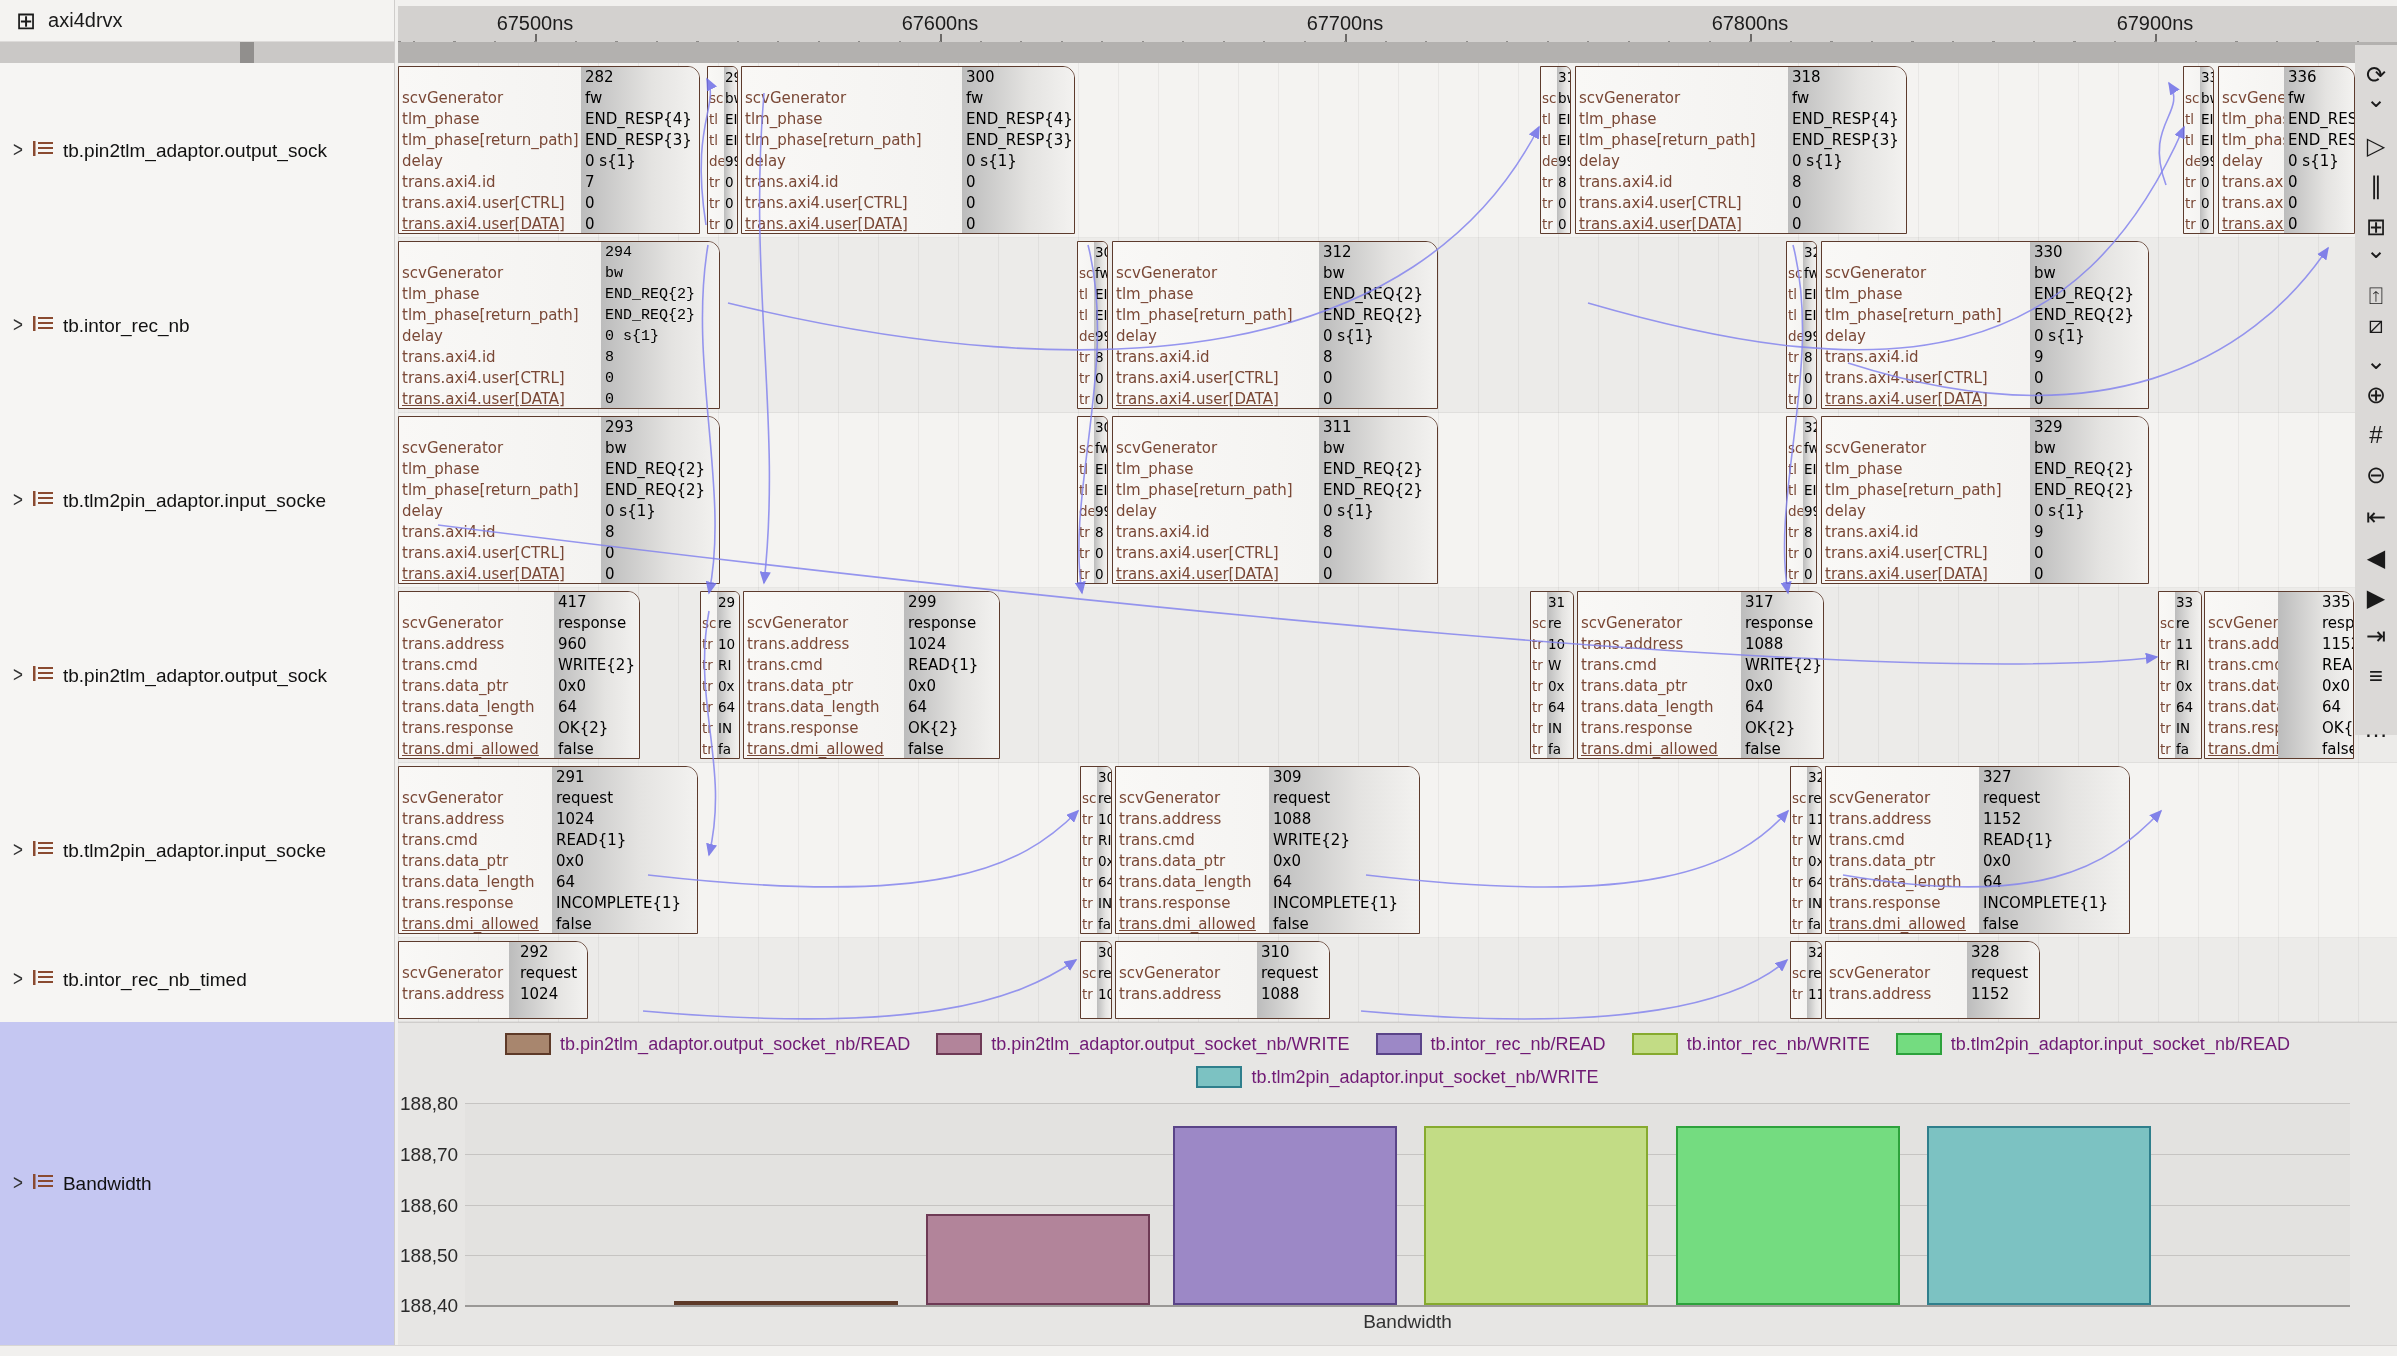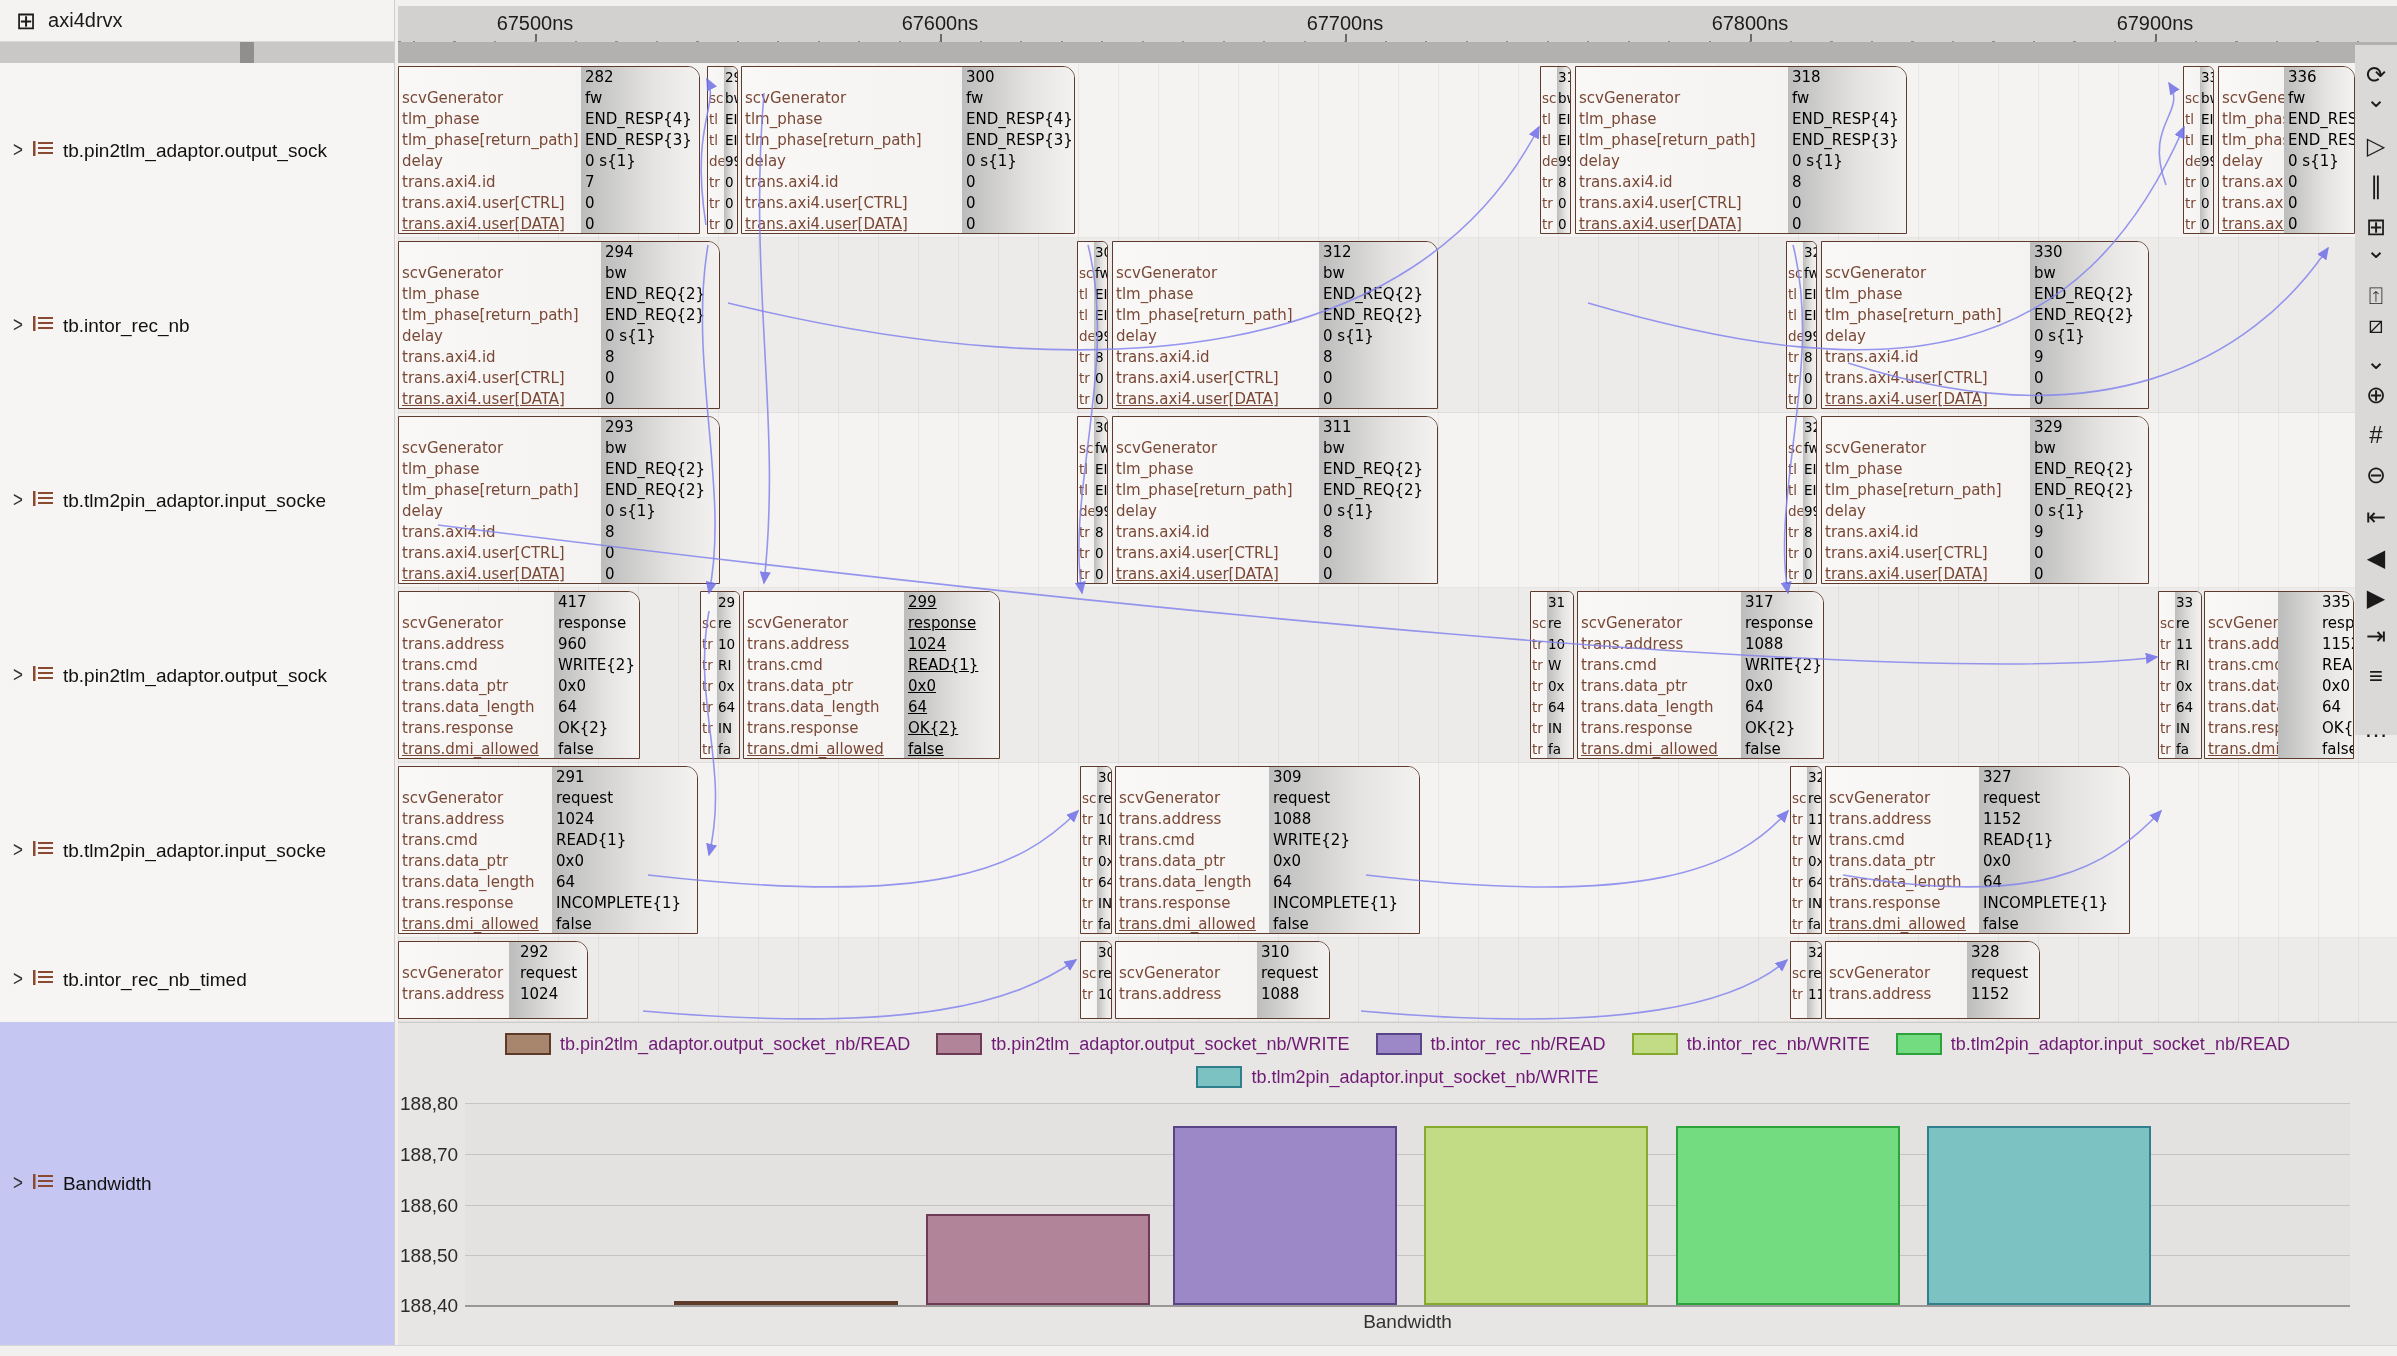--- a/index.html
+++ b/index.html
@@ -326,21 +326,21 @@
         <div class="tbox" style="height: 168px; left: 0px; top: 178px; width: 322px;">
           <div class="lab">
             <div>scvGenerator</div>
             <div>tlm_phase</div>
             <div>tlm_phase[return_path]</div>
             <div>delay</div>
             <div>trans.axi4.id</div>
             <div>trans.axi4.user[CTRL]</div>
             <div class="last">trans.axi4.user[DATA]</div>
           </div>
-          <div class="val" style="width: 118px;">
+          <div class="val" style="width: 118px; font-family: Liberation Mono, monospace;">
             <div>294</div>
             <div>bw</div>
             <div>END_REQ{2}</div>
             <div>END_REQ{2}</div>
             <div>0 s{1}</div>
             <div>8</div>
             <div>0</div>
             <div>0</div>
           </div>
         </div>
@@ -578,21 +578,21 @@
         <div class="tbox" style="height: 168px; left: 345px; top: 528px; width: 257px;">
           <div class="lab">
             <div>scvGenerator</div>
             <div>trans.address</div>
             <div>trans.cmd</div>
             <div>trans.data_ptr</div>
             <div>trans.data_length</div>
             <div>trans.response</div>
             <div class="last">trans.dmi_allowed</div>
           </div>
-          <div class="val" style="width: 95px; text-decoration: underline;">
+          <div class="val" style="width: 95px;">
             <div>299</div>
             <div>response</div>
             <div>1024</div>
             <div>READ{1}</div>
             <div>0x0</div>
             <div>64</div>
             <div>OK{2}</div>
             <div>false</div>
           </div>
         </div>

